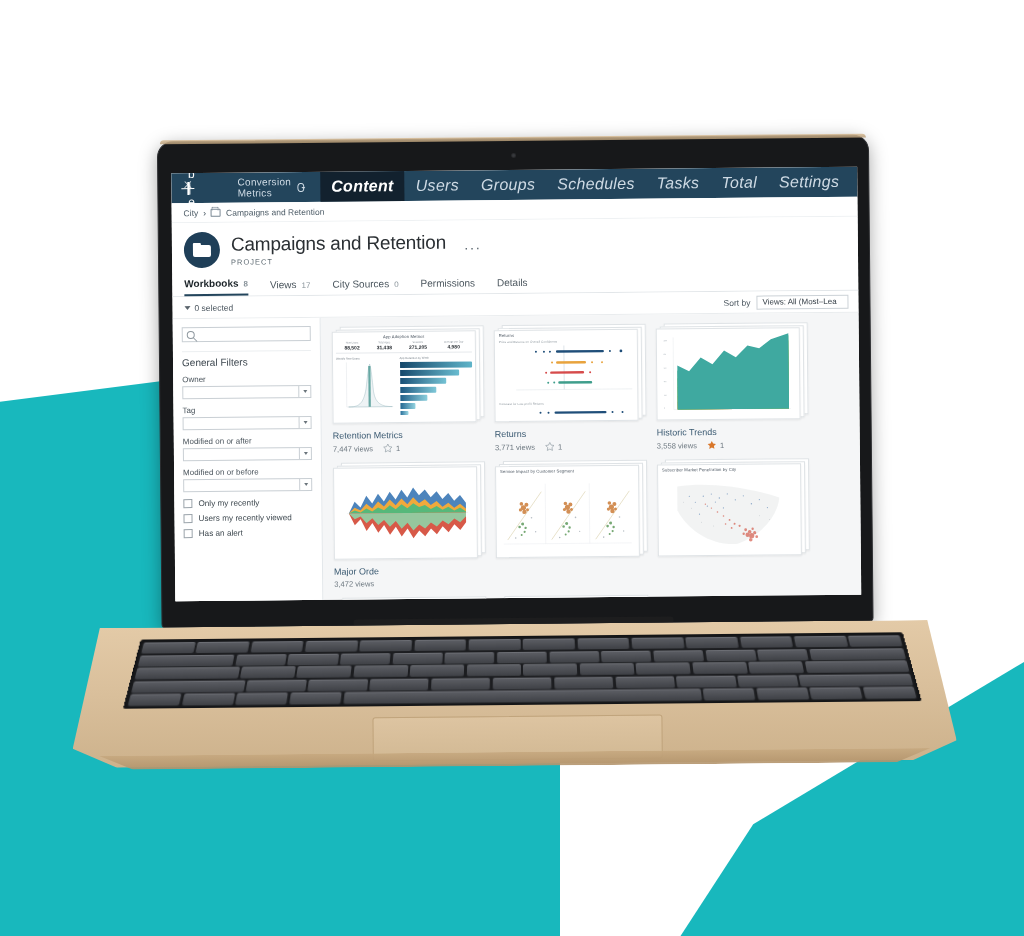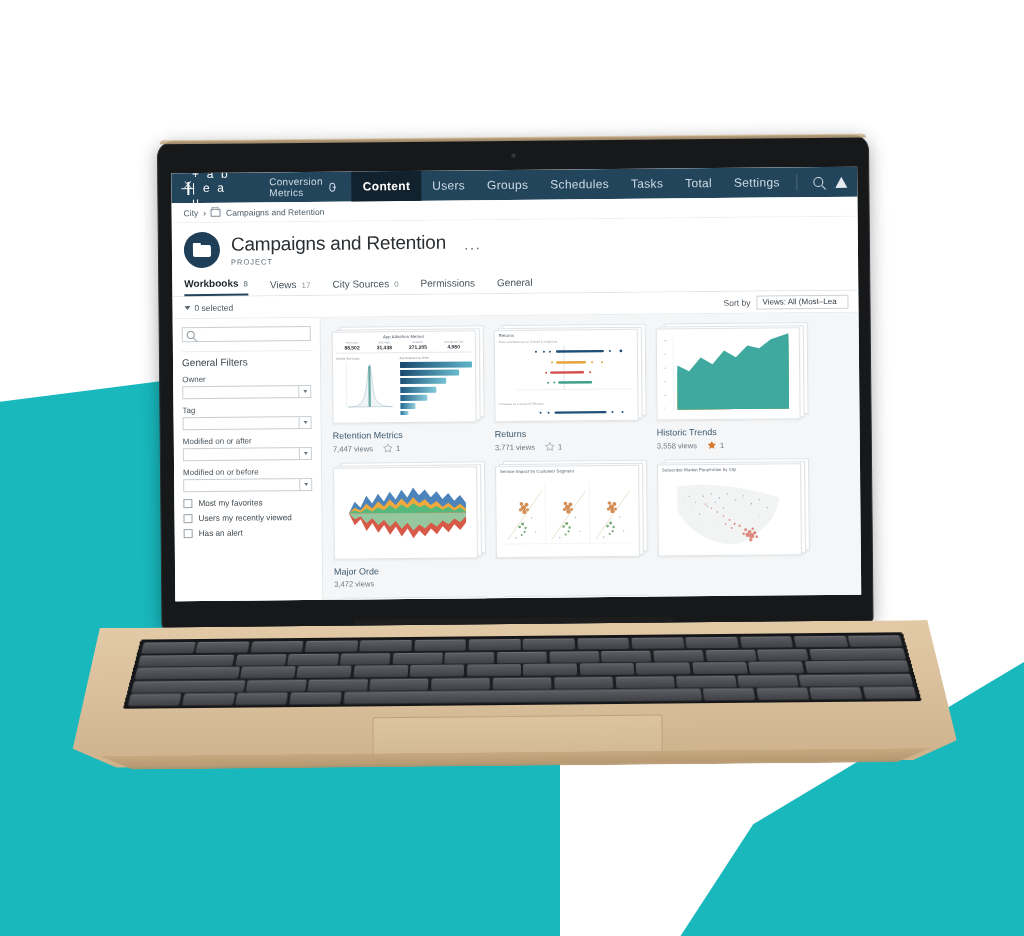--- a/index.html
+++ b/index.html
@@ -153,21 +153,21 @@
     position: relative;
   }
   .site-caret::after {
     content:""; position:absolute; left:2.2px; top:3.2px;
     border-left:2.2px solid transparent; border-right:2.2px solid transparent;
     border-top:2.6px solid #cfdbe5;
   }
   .nav-items { display: flex; align-items: stretch; }
   .nav-item {
     display: flex; align-items: center; padding: 12px 11px;
-    font-size: 12px; color: #cedae4; white-space: nowrap;
+    font-size: 16px; color: #cedae4; white-space: nowrap; font-style: italic;
   }
   .nav-item.active { background: #12212e; color: #ffffff; font-weight: 700; }
   .nav-sep { width: 1px; background: #4a687f; margin: 7px 6px; }
   .nav-icons { display: flex; align-items: center; gap: 12px; padding: 0 10px; }
   .ico-search {
     width: 10px; height: 10px; border: 1.3px solid #d7e2ea; border-radius: 50%;
     position: relative; display: inline-block;
   }
   .ico-search::after {
     content: ""; position: absolute; right: -3px; bottom: -2.5px;
@@ -413,21 +413,21 @@
           <span class="cnt">17</span>
         </div>
         <div class="tab">
           <span>City Sources</span>
           <span class="cnt">0</span>
         </div>
         <div class="tab">
           <span>Permissions</span>
         </div>
         <div class="tab">
-          <span>General</span>
+          <span>Details</span>
         </div>
       </div>
 
       <div class="toolbar">
         <div class="sel-group">
           <span class="caret-dn"></span>
           <span>0 selected</span>
         </div>
         <div class="sortby">
           <span>Sort by</span>
@@ -479,21 +479,21 @@
             <div class="fld">
               <span class="stub"></span>
               <span class="drop">
                   <i></i>
                 </span>
             </div>
           </div>
 
           <div class="chk-row">
             <span class="chk"></span>
-            <span class="chk-lbl">Most my favorites</span>
+            <span class="chk-lbl">Only my recently</span>
           </div>
           <div class="chk-row">
             <span class="chk"></span>
             <span class="chk-lbl">Users my recently viewed</span>
           </div>
           <div class="chk-row">
             <span class="chk"></span>
             <span class="chk-lbl">Has an alert</span>
           </div>
         </div>

